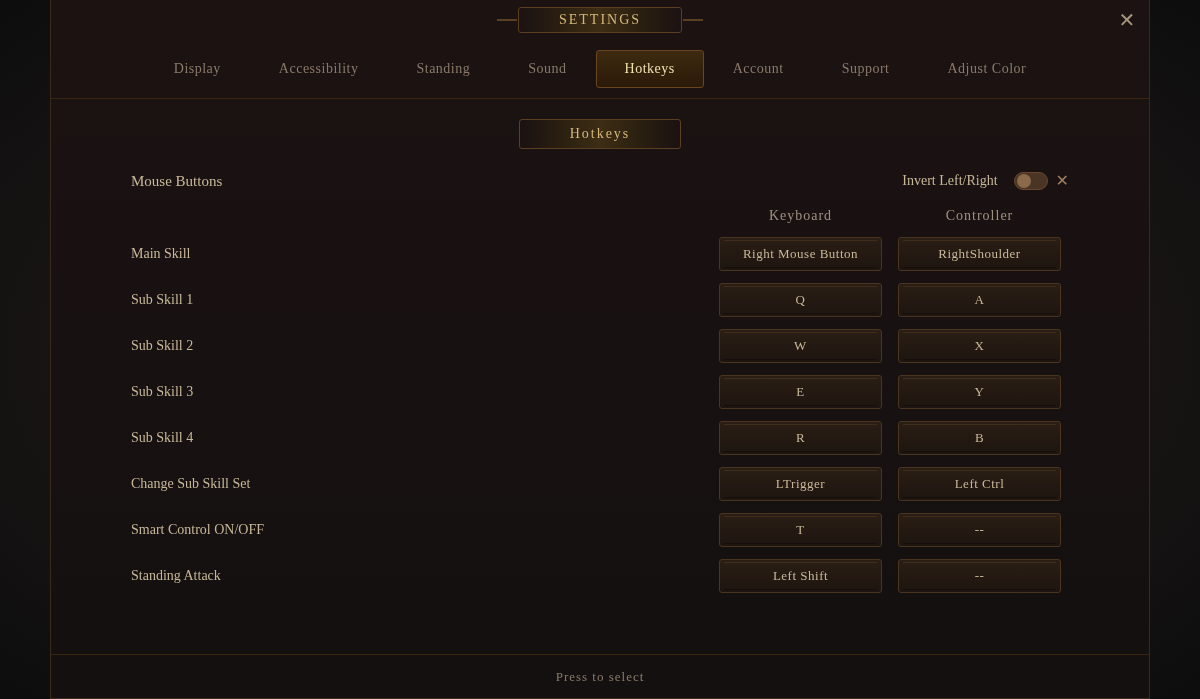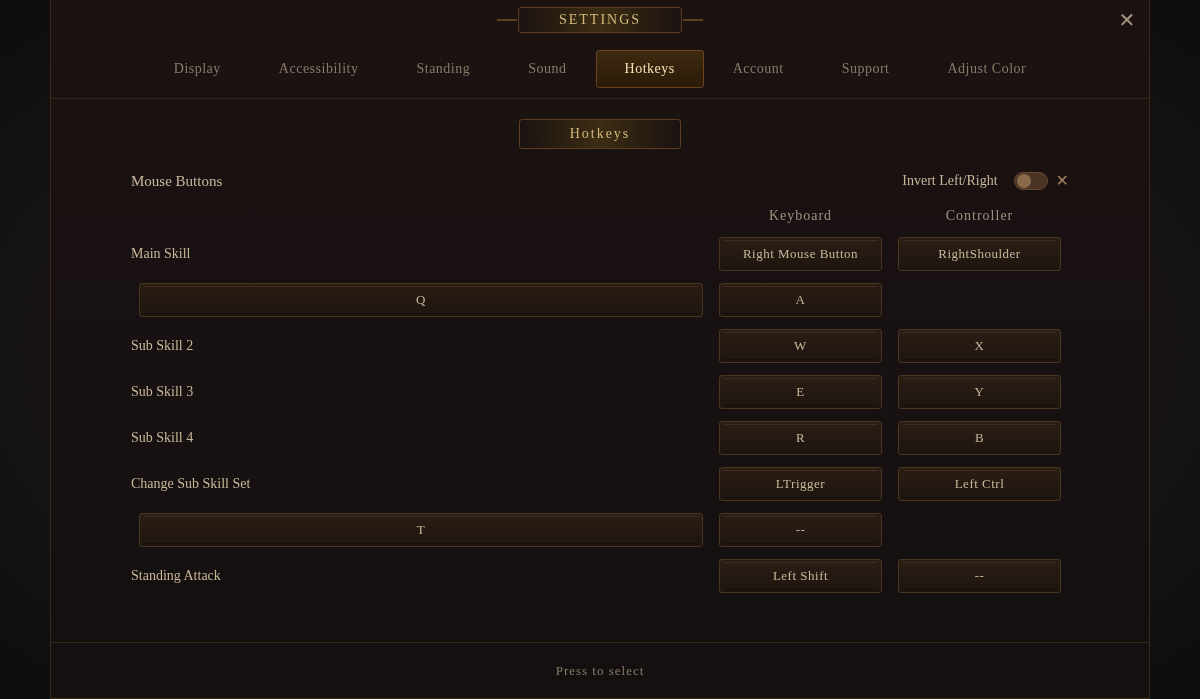--- a/index.html
+++ b/index.html
@@ -255,21 +255,21 @@
       height: 1px;
       background: rgba(0,0,0,0.3);
     }
 
     
     .bottom-bar {
       position: absolute;
       bottom: 0;
       left: 0;
       right: 0;
-      height: 56px;
+      height: 44px;
       border-top: 1px solid #3a2510;
       display: flex;
       align-items: center;
       justify-content: center;
     }
 
     .bottom-hint {
       font-size: 13px;
       color: #8a7a6a;
       letter-spacing: 1px;
@@ -323,20 +323,21 @@
 
   <div class="skill-rows">
 
     <div class="skill-row">
       <span class="skill-name">Main Skill</span>
       <button class="key-btn">Right Mouse Button</button>
       <button class="key-btn">RightShoulder</button>
     </div>
 
     <div class="skill-row">
+      <span class="skill-name">Sub Skill 1</span>
       <button class="key-btn">Q</button>
       <button class="key-btn">A</button>
     </div>
 
     <div class="skill-row">
       <span class="skill-name">Sub Skill 2</span>
       <button class="key-btn">W</button>
       <button class="key-btn">X</button>
     </div>
 
@@ -352,20 +353,21 @@
       <button class="key-btn">B</button>
     </div>
 
     <div class="skill-row">
       <span class="skill-name">Change Sub Skill Set</span>
       <button class="key-btn">LTrigger</button>
       <button class="key-btn">Left Ctrl</button>
     </div>
 
     <div class="skill-row">
+      <span class="skill-name">Smart Control ON/OFF</span>
       <button class="key-btn">T</button>
       <button class="key-btn">--</button>
     </div>
 
     <div class="skill-row">
       <span class="skill-name">Standing Attack</span>
       <button class="key-btn">Left Shift</button>
       <button class="key-btn">--</button>
     </div>
 

